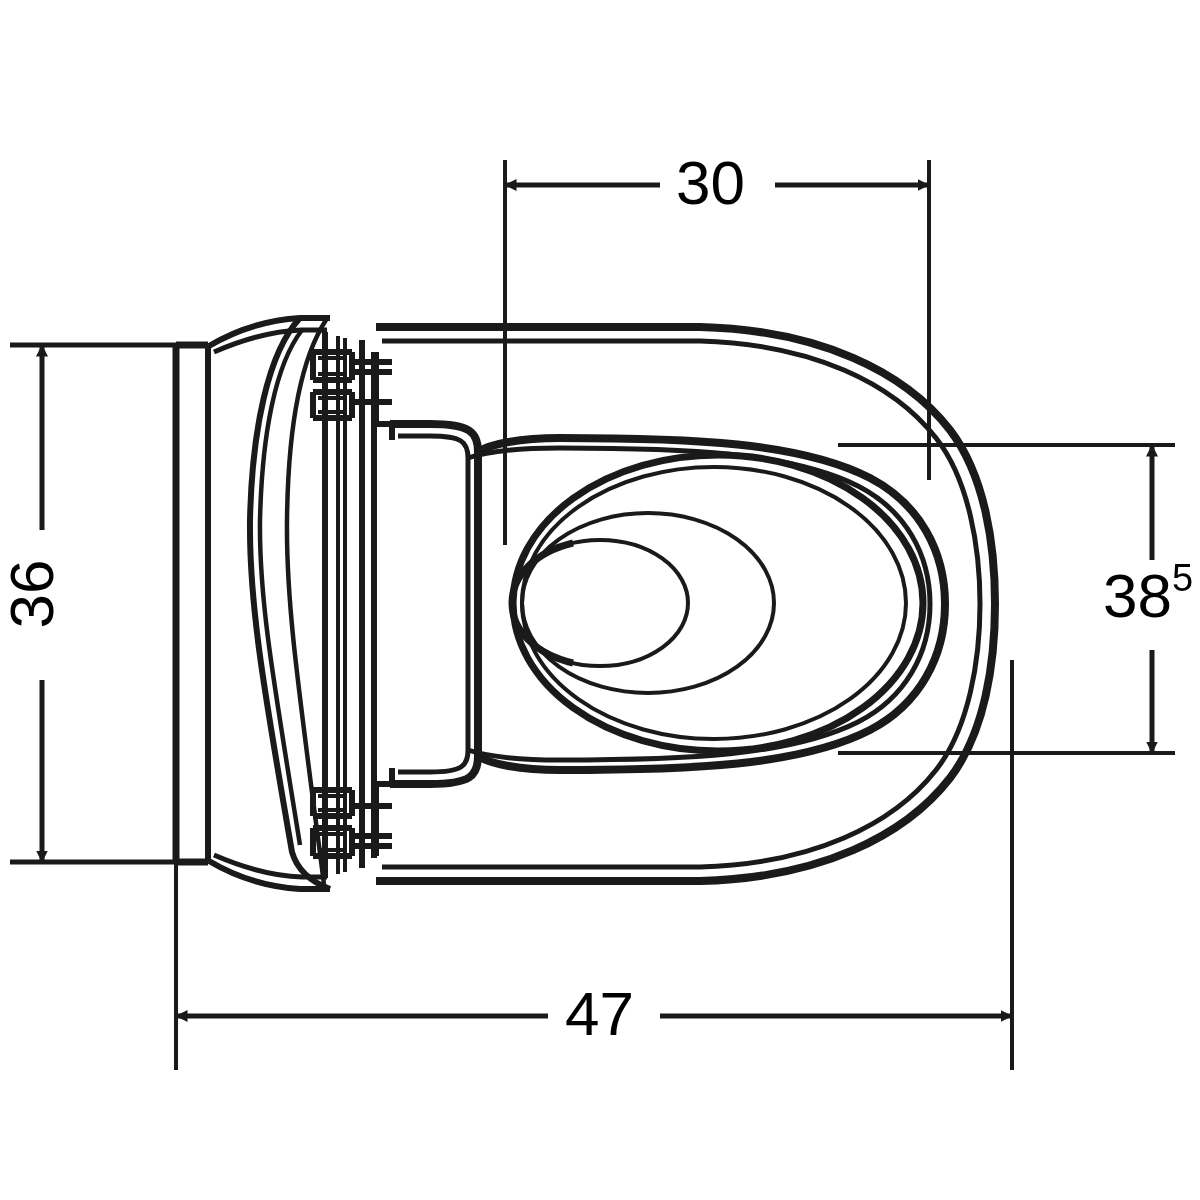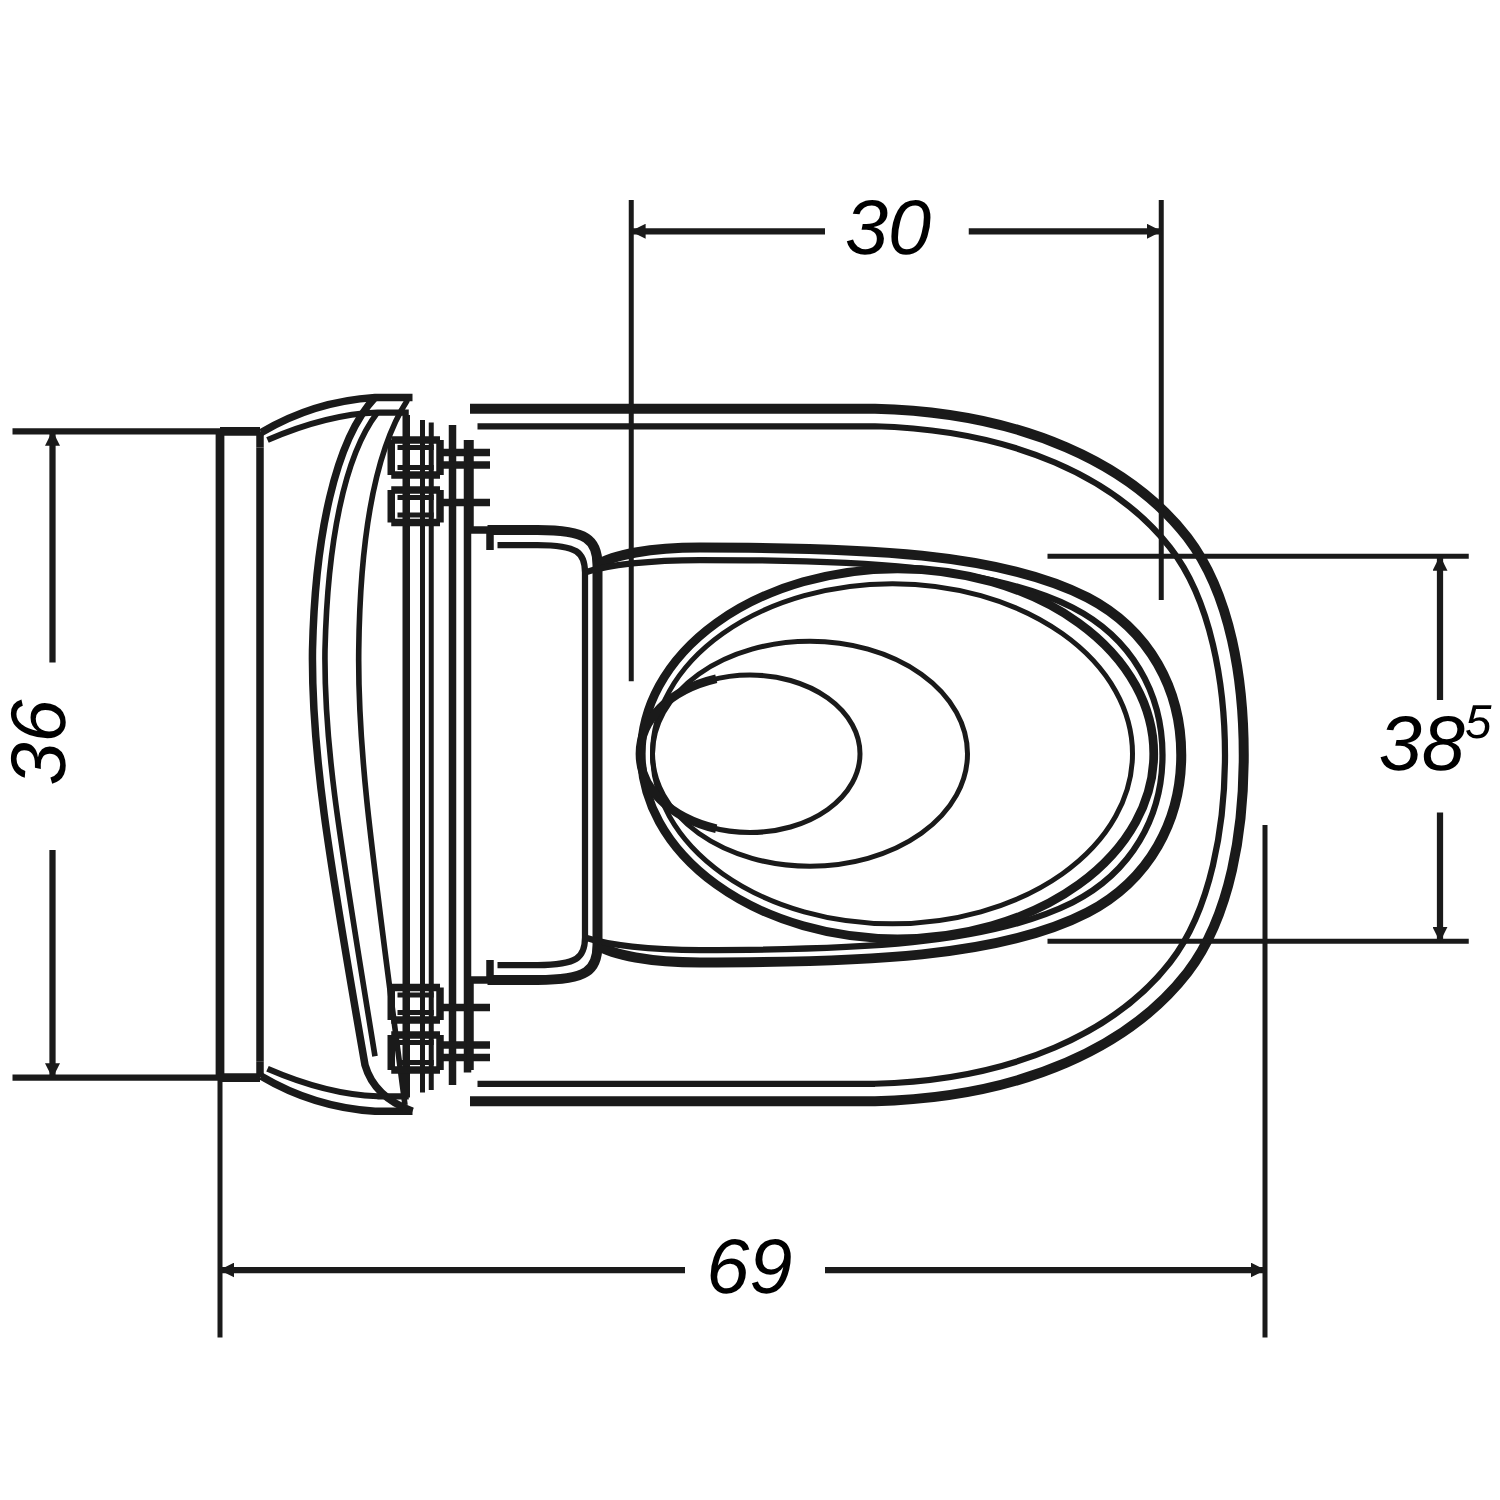--- a/index.html
+++ b/index.html
@@ -10,21 +10,20 @@
   }
   body {
     font-family: "Liberation Sans", sans-serif;
   }
   #canvas {
     position: relative;
     width: 1200px;
     height: 1200px;
     background: #ffffff;
     overflow: hidden;
-    font-style: italic;
   }
   #drawing {
     position: absolute;
     left: 0;
     top: 0;
     width: 1200px;
     height: 1200px;
   }
   .dim-text {
     position: absolute;
@@ -269,19 +268,19 @@
         <path d="M838,753 L1175,753" stroke-width="4"></path>
         <path d="M1152,445 L1152,560" stroke-width="5" marker-start="url(#arrOutL)"></path>
         <path d="M1152,650 L1152,753" stroke-width="5" marker-end="url(#arrOutR)"></path>
       </g>
 
     </g>
   </svg>
 
   <div class="dim-text" id="dim-30-label">30</div>
 
-  <div class="dim-text" id="dim-59-label">69</div>
+  <div class="dim-text" id="dim-59-label">47</div>
 
   <div class="dim-text" id="dim-36-label">36</div>
 
   <div class="dim-text" id="dim-215-label"><span>38</span><span class="sup">5</span></div>
 
 </div>
 
 </body></html>

